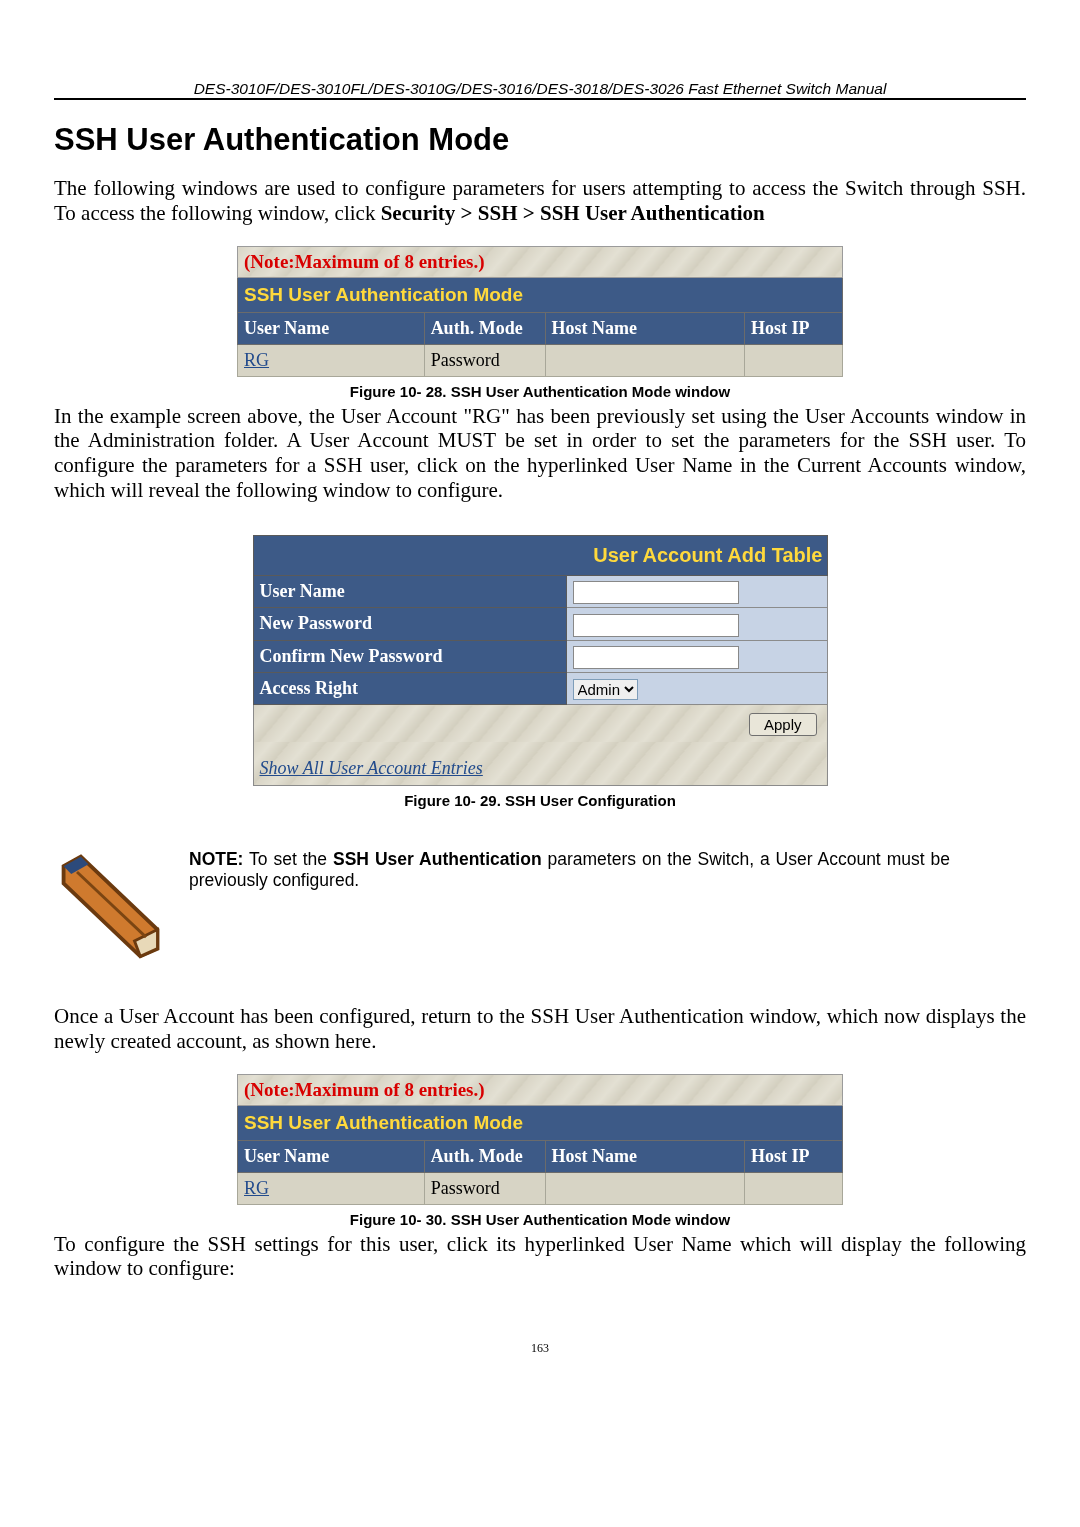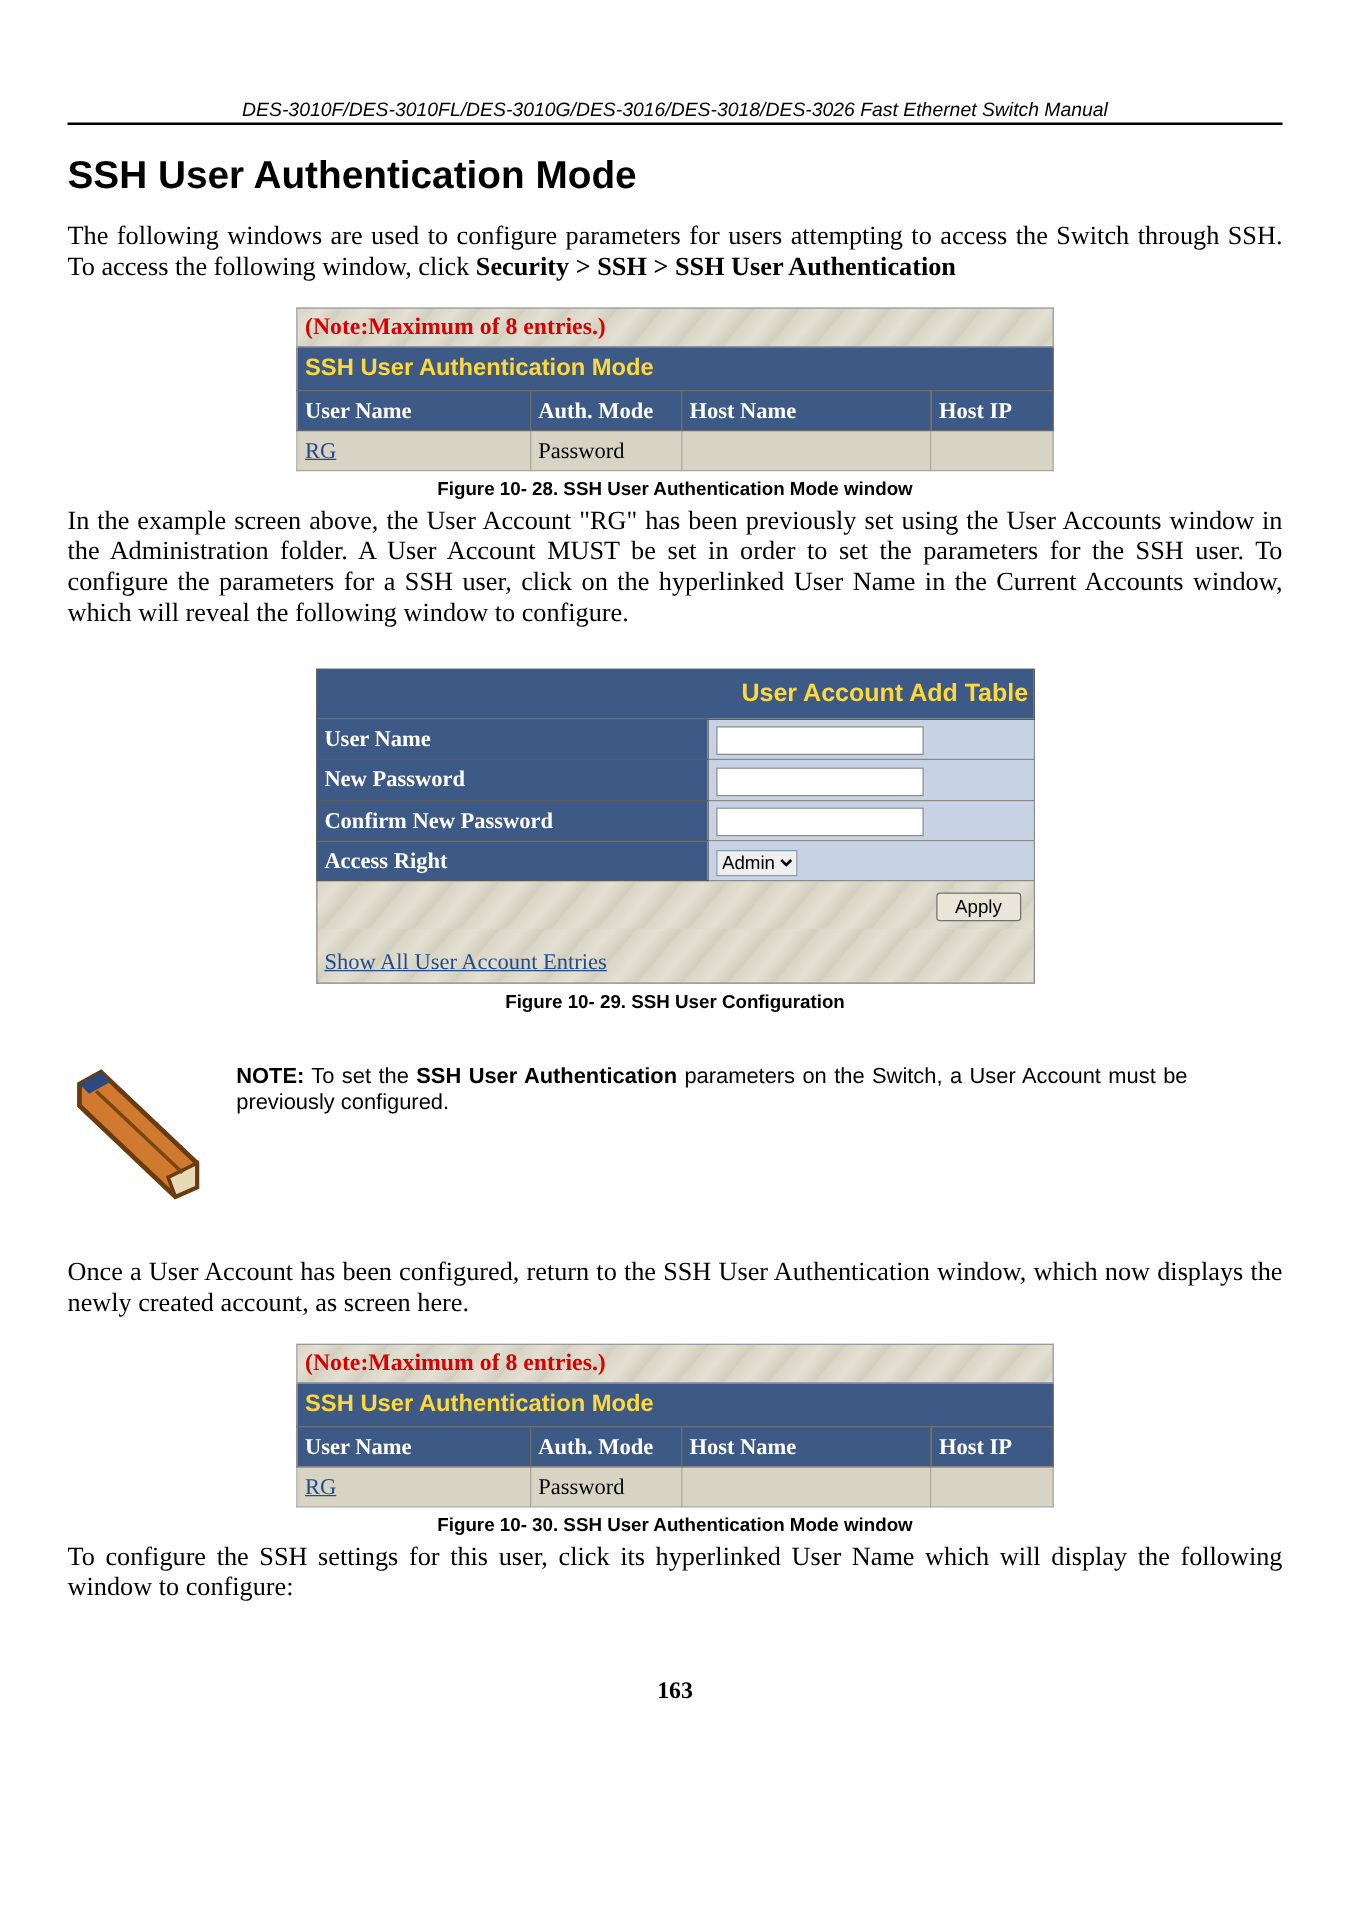--- a/index.html
+++ b/index.html
@@ -36,23 +36,22 @@
   p.body b { font-weight: bold; }
   .figure-caption {
     font-family: Arial, Helvetica, sans-serif;
     font-weight: bold;
     font-size: 15px;
     text-align: center;
     margin: 6px 0 4px 0;
   }
   .page-num {
     text-align: center;
-    font-size: 19px;
+    font-size: 12px;
     margin-top: 60px;
-    font-weight: bold;
   }
 
   
   .ssh-table-wrap {
     width: 606px;
     margin: 20px auto 4px auto;
     border-collapse: collapse;
     font-family: "Times New Roman", serif;
   }
   .note-row td {
@@ -154,20 +153,21 @@
   }
   .show-row td {
     background: #d5d1c2;
     background-image: repeating-linear-gradient(130deg,#d9d5c6 0,#e3e0d3 14px,#d2cebe 28px);
     color: #224b8c;
     text-decoration: underline;
     padding: 16px 6px 6px 6px;
     border: 1px solid #8b8b8b;
     border-top: none;
     font-size: 18px;
+    font-style: italic;
   }
 
   
   .note-block {
     display: flex;
     align-items: flex-start;
     gap: 20px;
     margin: 40px 0 40px 0;
     padding: 0 76px 0 0;
   }
@@ -272,21 +272,21 @@
       <polygon points="10,18 28,8 36,16 18,26" fill="#2c4a7b"></polygon>
       <polygon points="90,112 108,104 108,84 84,96" fill="#e8d9b8" stroke="#6b3a0f" stroke-width="3"></polygon>
       <line x1="24" y1="24" x2="96" y2="92" stroke="#7b4512" stroke-width="3"></line>
     </svg>
   </div>
   <div class="note-text">
     <b>NOTE:</b><span> To set the </span><b>SSH User Authentication</b><span> parameters on the Switch, a User Account must be previously configured.</span>
   </div>
 </div>
 
-<p class="body">Once a User Account has been configured, return to the SSH User Authentication window, which now displays the newly created account, as screen here.</p>
+<p class="body">Once a User Account has been configured, return to the SSH User Authentication window, which now displays the newly created account, as shown here.</p>
 
 <table class="ssh-table-wrap">
   <colgroup>
       <col style="width:187px">
       <col style="width:121px">
       <col style="width:200px">
       <col style="width:98px">
     </colgroup>
   <tbody>
       <tr class="note-row">

